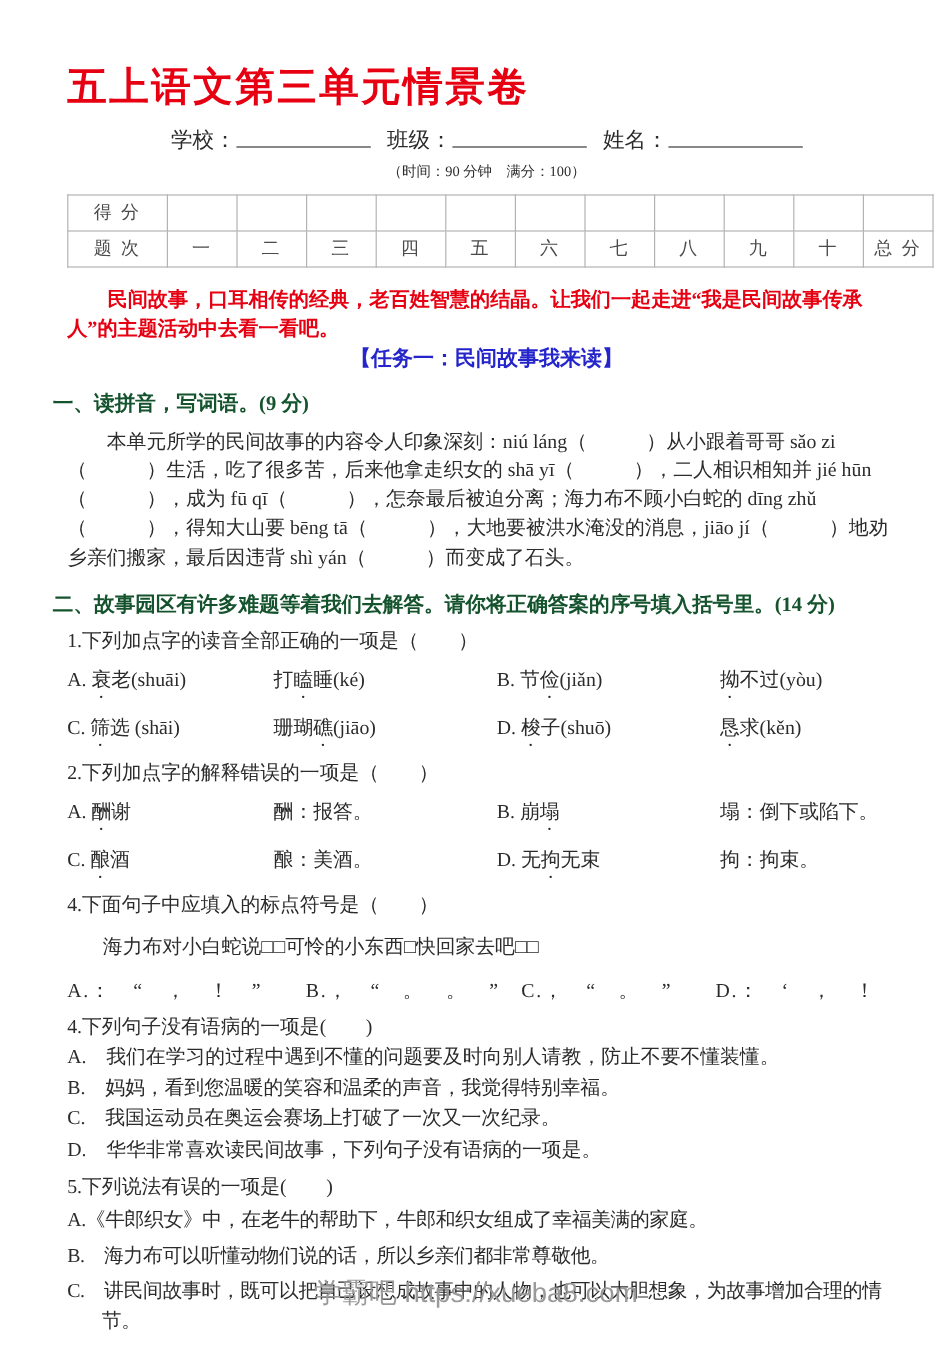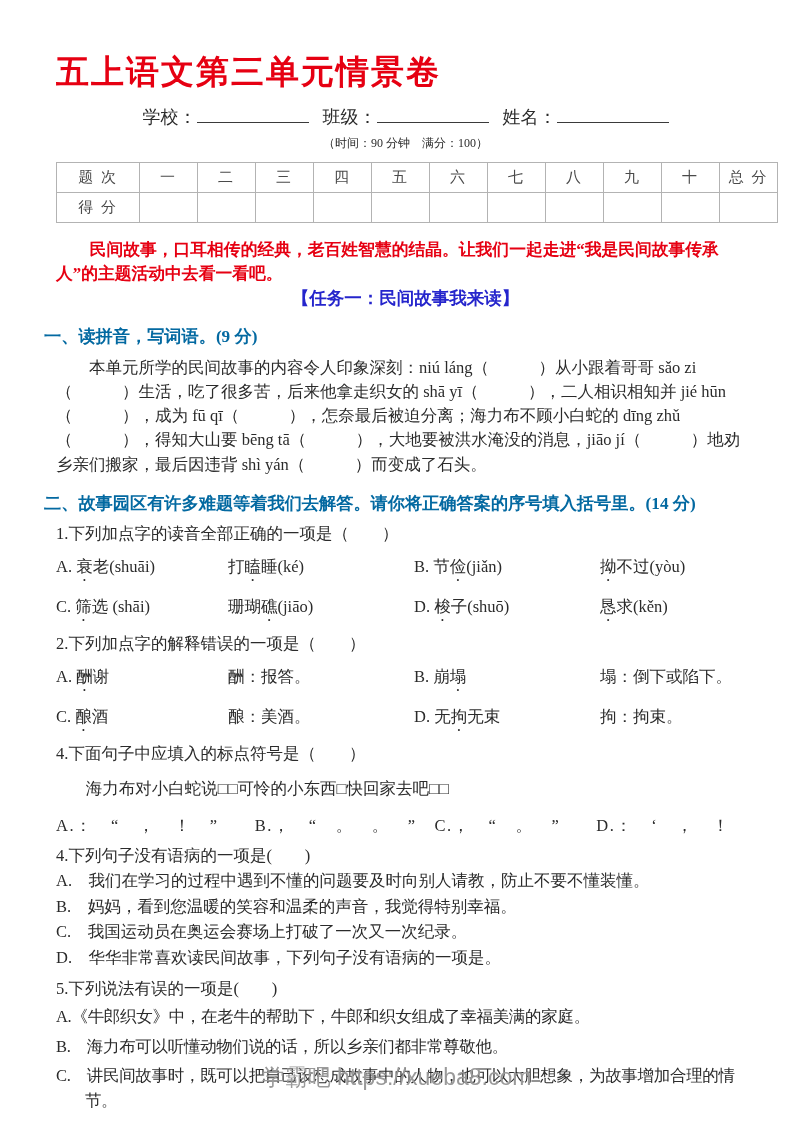--- a/index.html
+++ b/index.html
@@ -44,21 +44,21 @@
 
   .intro {
     color: #e60012; font-weight: bold; font-size: 16.8px;
     margin-top: 15px; text-indent: 2em; line-height: 1.42;
   }
   .task-heading {
     text-align: center; color: #2525cc; font-weight: bold;
     font-size: 17.5px; 
   }
   .sec-heading {
-    color: #0369a1; font-weight: bold; font-size: 17.2px;
+    color: #14532d; font-weight: bold; font-size: 17.2px;
     margin: 14px 0 0 -12px;
   }
   .para { margin-top: 8px; text-indent: 2em; line-height: 1.47; }
 
   .question { margin-top: 8px; }
   .grid4 {
     display: grid; grid-template-columns: 172px 186px 186px 1fr;
     margin-top: 9px; line-height: 1.55;
   }
   .udot {
@@ -96,46 +96,46 @@
     <span>
       <span>姓名：</span><span class="blank"></span>
     </span>
   </div>
 
   <div class="exam-info">（时间：90 分钟　满分：100）</div>
 
   <table class="score">
     <tbody>
         <tr>
+      <td class="first">得 分</td>
+      <td></td>
+      <td></td>
+      <td></td>
+      <td></td>
+      <td></td>
+      <td></td>
+      <td></td>
+      <td></td>
+      <td></td>
+      <td></td>
+      <td></td>
+    </tr>
+    <tr>
       <td class="first">题 次</td>
       <td>一</td>
       <td>二</td>
       <td>三</td>
       <td>四</td>
       <td>五</td>
       <td>六</td>
       <td>七</td>
       <td>八</td>
       <td>九</td>
       <td>十</td>
       <td>总 分</td>
-    </tr>
-    <tr>
-      <td class="first">得 分</td>
-      <td></td>
-      <td></td>
-      <td></td>
-      <td></td>
-      <td></td>
-      <td></td>
-      <td></td>
-      <td></td>
-      <td></td>
-      <td></td>
-      <td></td>
     </tr>
   </tbody>
     </table>
 
   <div class="intro">民间故事，口耳相传的经典，老百姓智慧的结晶。让我们一起走进“我是民间故事传承人”的主题活动中去看一看吧。</div>
 
   <div class="task-heading">【任务一：民间故事我来读】</div>
 
   <div class="sec-heading">一、读拼音，写词语。(9 分)</div>
   <div class="para">本单元所学的民间故事的内容令人印象深刻：niú láng（　　　）从小跟着哥哥 sǎo zi（　　　）生活，吃了很多苦，后来他拿走织女的 shā yī（　　　），二人相识相知并 jié hūn（　　　），成为 fū qī（　　　），怎奈最后被迫分离；海力布不顾小白蛇的 dīng zhǔ（　　　），得知大山要 bēng tā（　　　），大地要被洪水淹没的消息，jiāo jí（　　　）地劝乡亲们搬家，最后因违背 shì yán（　　　）而变成了石头。</div>

